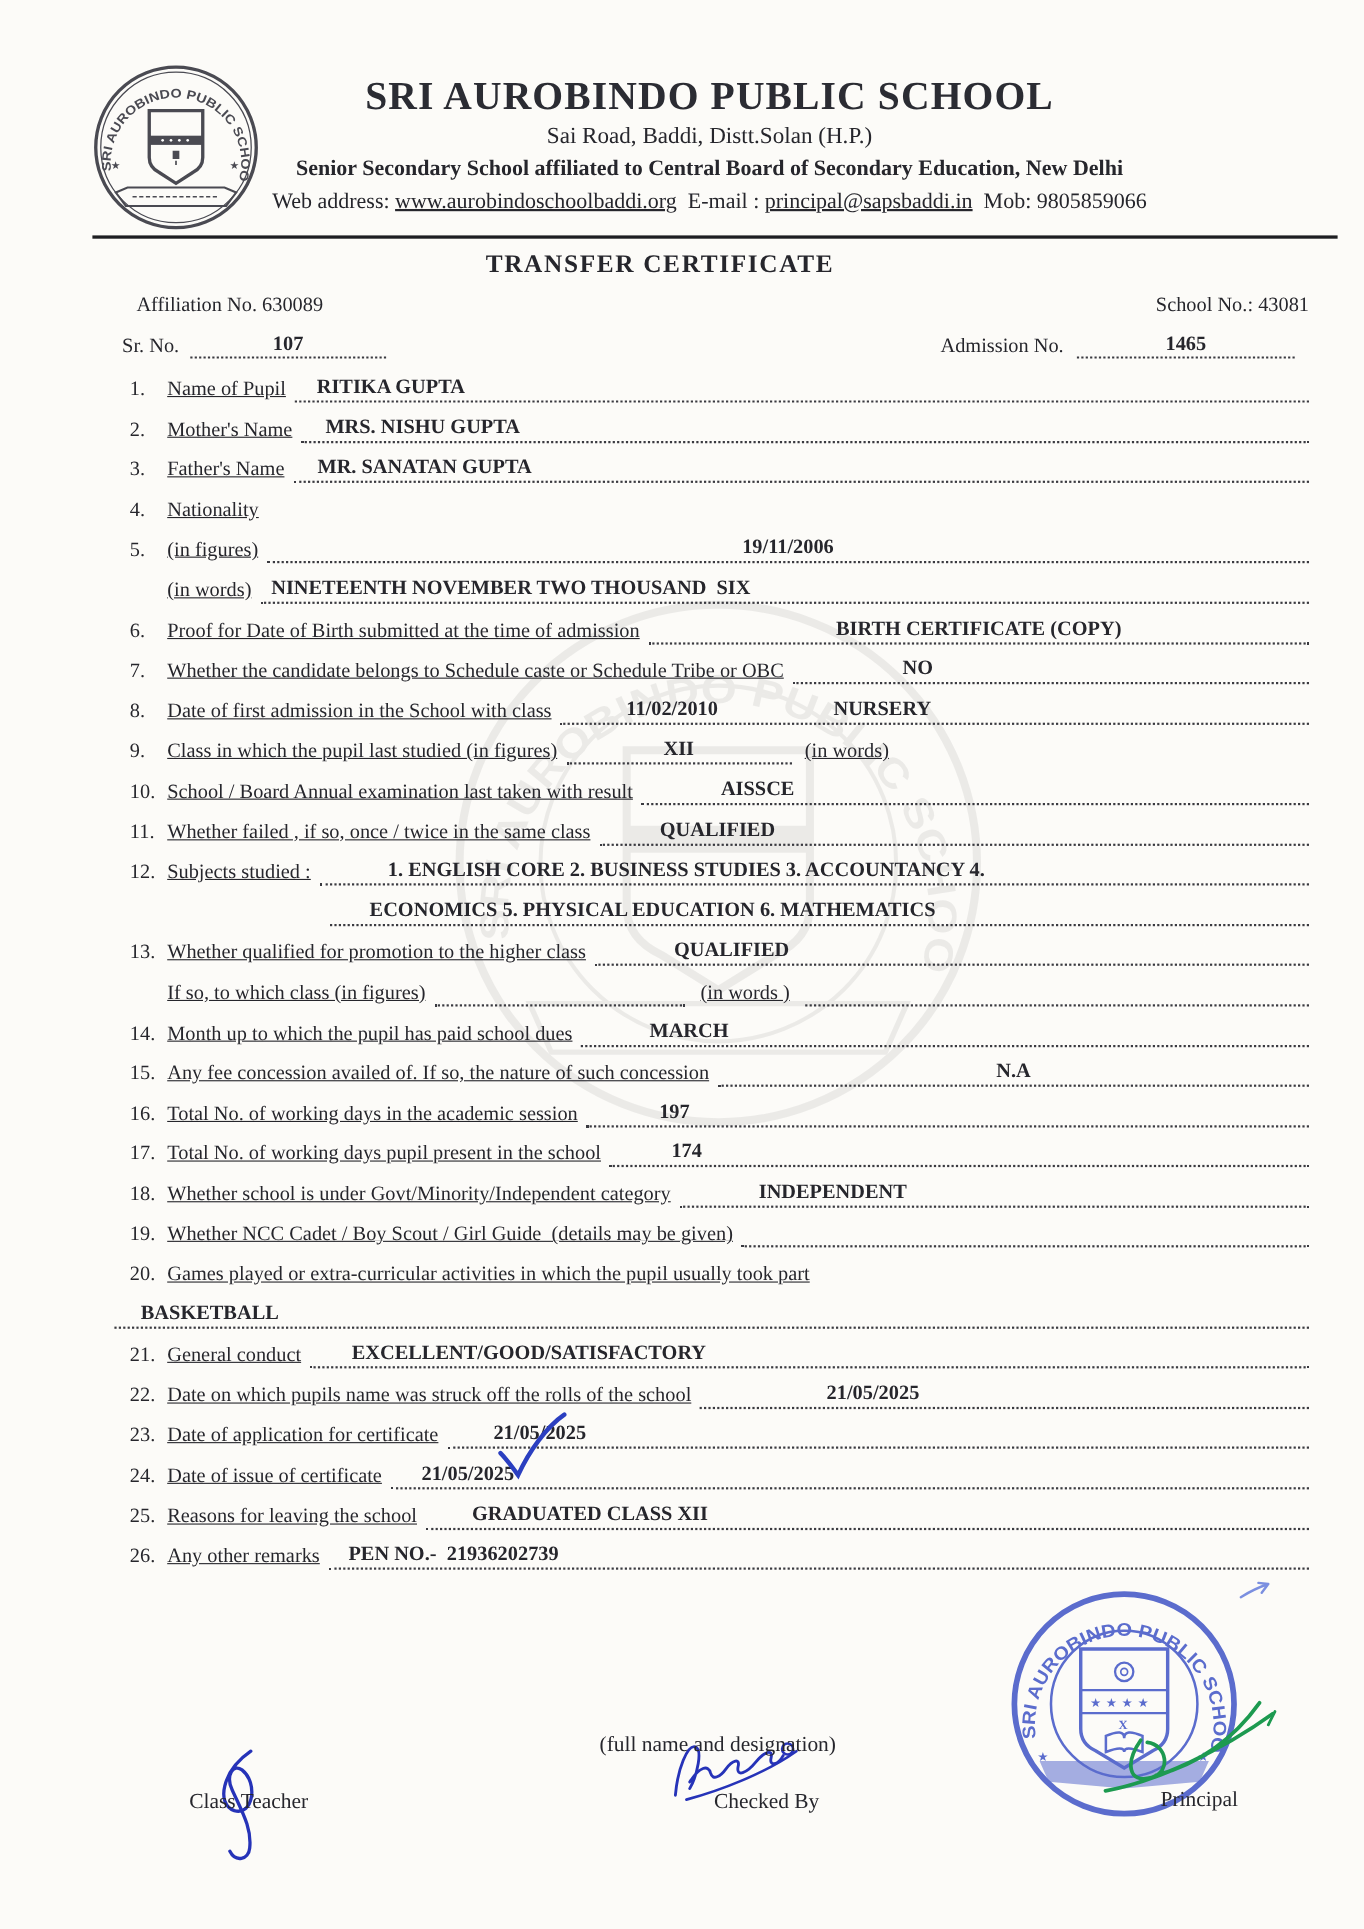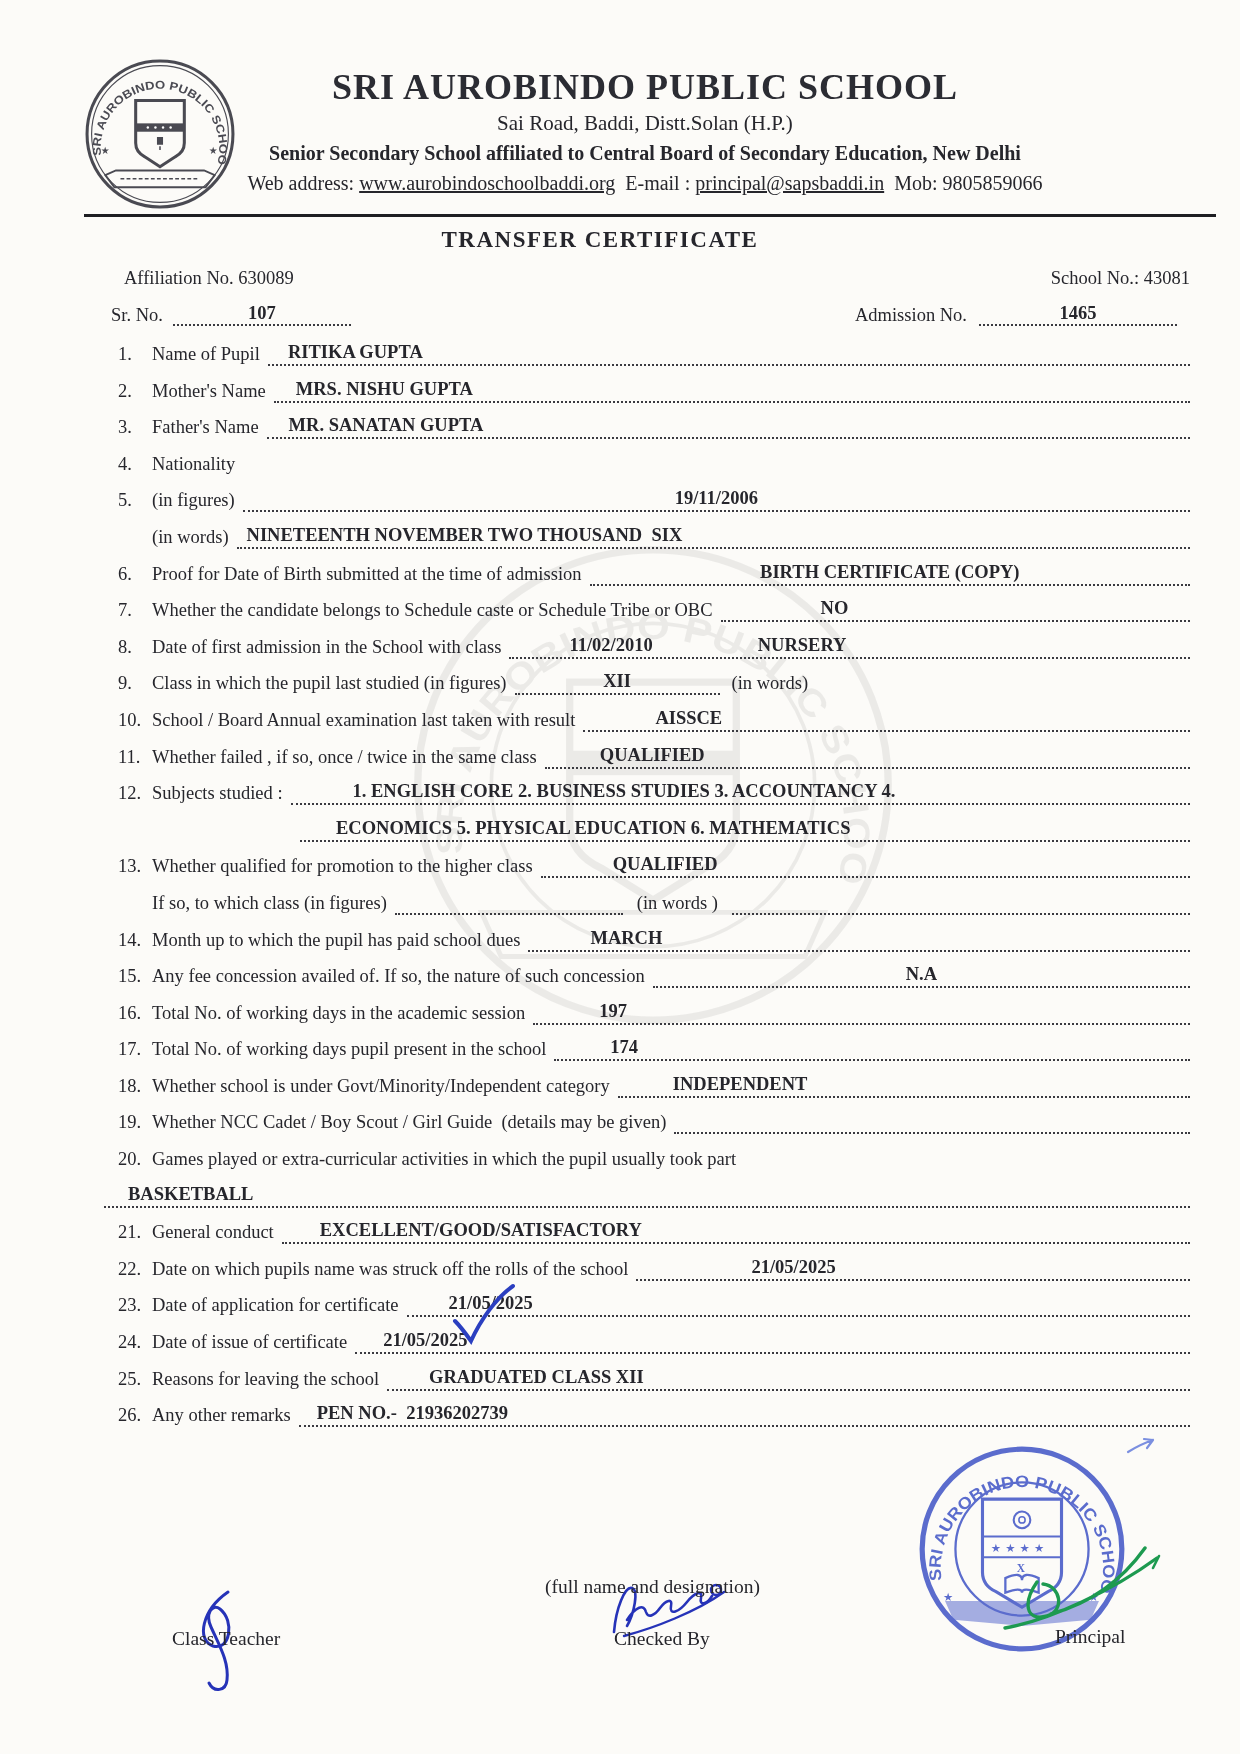--- a/index.html
+++ b/index.html
@@ -30,21 +30,21 @@
            justify-content:space-between; font-size:18.5px; align-items:flex-end; }
   .meta2 .grp { display:flex; align-items:flex-end; }
   .mfill { border-bottom:2.5px dotted #3a3a40; height:25px; line-height:25px;
            text-align:center; font-weight:bold; }
 
   
   .fields { left:118px; top:342px; width:1072px; }
   .row { display:flex; align-items:flex-end; height:24px; margin-bottom:12.6px;
          font-size:18.5px; line-height:24px; }
   .no  { width:34px; flex:none; }
-  .lbl { flex:none; padding-right:8px; white-space:pre; }
+  .lbl { flex:none; padding-right:8px; white-space:pre;text-decoration:underline; }
   .fill { flex:1; border-bottom:2.5px dotted #3a3a40; height:24px;
           display:flex; align-items:flex-end; min-width:0; }
   .fill.center { justify-content:center; }
   .val { font-weight:bold; white-space:pre; }
   .wfix { flex:none; }
 
   
   .foot { font-size:19.5px; }
 
   
@@ -271,21 +271,21 @@
       <span class="lbl">Total No. of working days pupil present in the school</span>
     <span class="fill">
         <span class="val" style="margin-left:56px">174</span>
       </span>
   </div>
 
   <div class="row">
     <span class="no">18.</span>
       <span class="lbl">Whether school is under Govt/Minority/Independent category</span>
     <span class="fill">
-        <span class="val" style="margin-left:55px">INDEPENDENT</span>
+        <span class="val" style="margin-left:72px">INDEPENDENT</span>
       </span>
   </div>
 
   <div class="row">
     <span class="no">19.</span>
       <span class="lbl">Whether NCC Cadet / Boy Scout / Girl Guide  (details may be given)</span>
     <span class="fill">
         <span class="val"></span>
       </span>
   </div>
@@ -388,15 +388,15 @@
   <path d="M84,128 q16,-7 16,2 q0,-9 16,-2 v14 q-16,-6 -16,0 q0,-6 -16,0 z" fill="none" stroke="#3f54c6" stroke-width="2.2"></path>
   <polygon points="26,150 174,150 166,168 100,174 34,168" fill="#3f54c6" opacity="0.55"></polygon>
 </svg>
 
 <svg class="abs ink" style="left:985px;top:1540px;z-index:6" width="180" height="100" viewBox="0 0 180 100">
   <path d="M160,8 C140,36 110,62 66,74 M20,88 C66,80 128,50 172,18 M52,42 C38,62 40,82 62,76 C80,71 76,46 58,44" fill="none" stroke="#1d9a50" stroke-width="3.4" stroke-linecap="round"></path>
   <path d="M168,28 L174,16" fill="none" stroke="#1d9a50" stroke-width="2.6" stroke-linecap="round"></path>
 </svg>
 
 <div class="abs foot" style="left:172px;top:1628px">Class Teacher</div>
-<div class="abs foot" style="left:614px;top:1628px">Checked By</div>
+<div class="abs foot" style="left:649px;top:1628px">Checked By</div>
 <div class="abs foot" style="left:545px;top:1576px">(full name and designation)</div>
 <div class="abs foot" style="left:1055px;top:1626px;z-index:7">Principal</div>
 
 </body></html>

